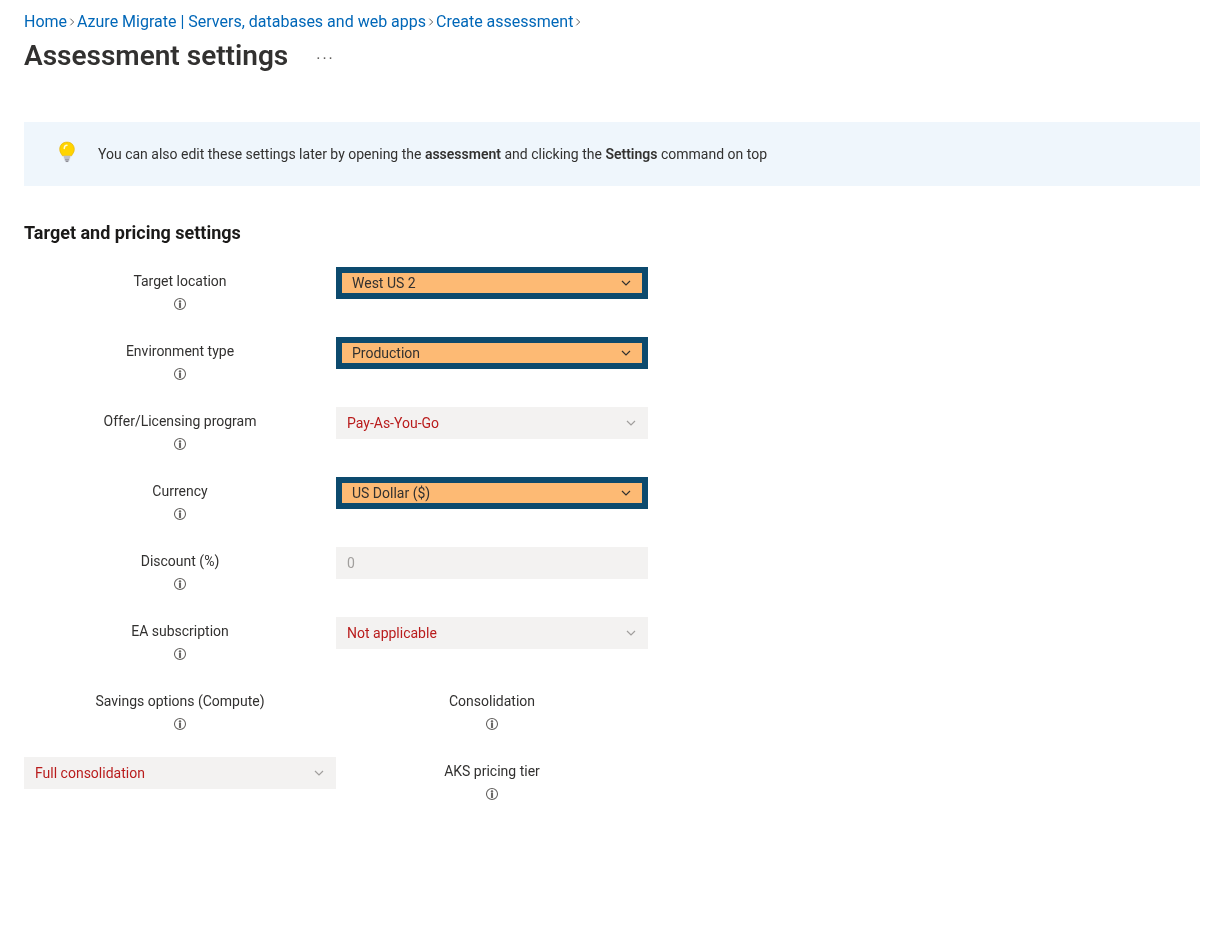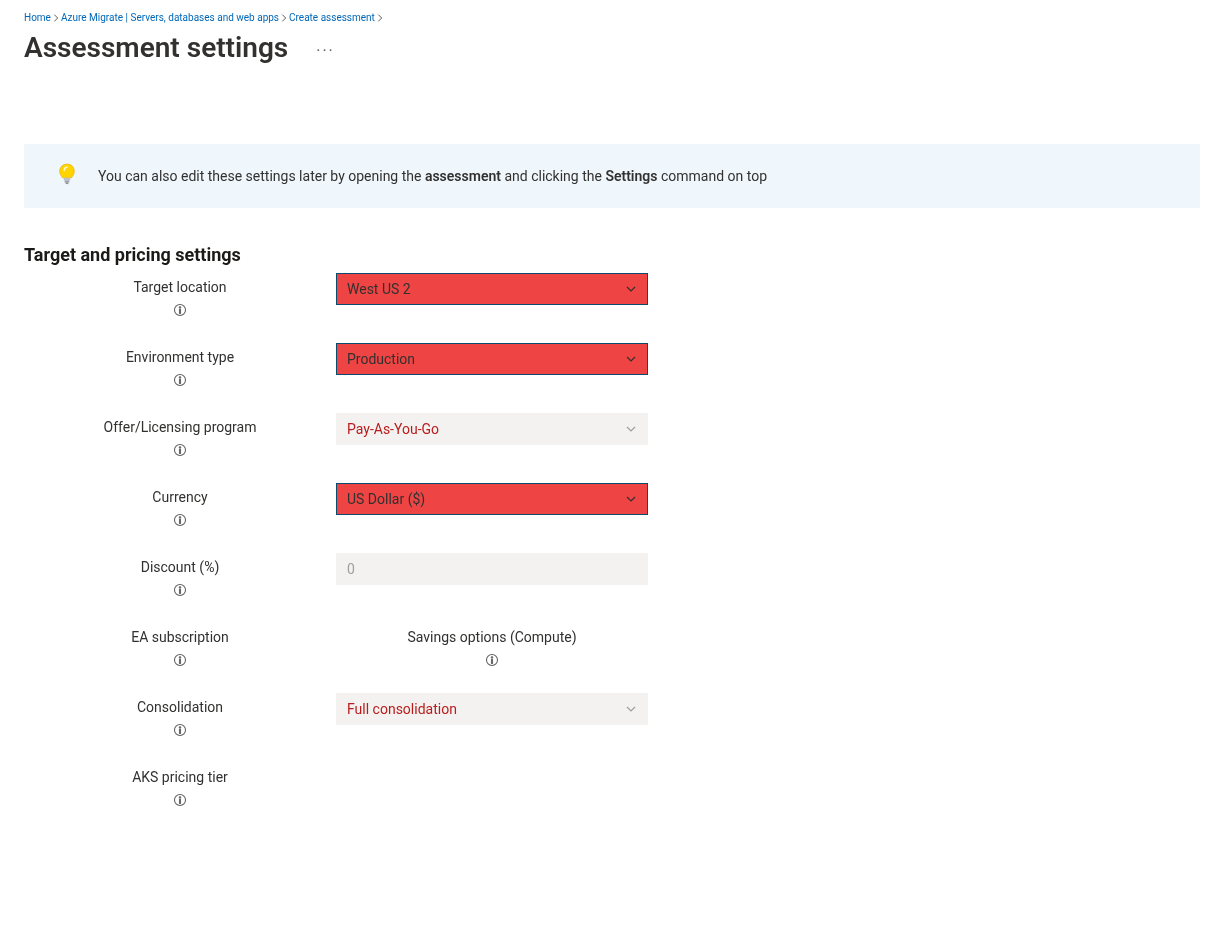--- a/index.html
+++ b/index.html
@@ -11,40 +11,40 @@
       font-family: "Segoe UI", -apple-system, BlinkMacSystemFont, Roboto, sans-serif;
       font-size: 14px;
       color: #323130;
       background: #ffffff;
       padding: 12px 24px 24px 24px;
     }
     .breadcrumb {
       display: flex;
       align-items: center;
       gap: 0;
-      font-size: 10px;
+      font-size: 16px;
       margin-bottom: 8px;
       flex-wrap: wrap;
     }
     .breadcrumb a {
       color: #0067b8;
       text-decoration: none;
       cursor: pointer;
     }
     .breadcrumb .chev {
       color: #605e5c;
       font-size: 12px;
       display: inline-flex;
       align-items: center;
     }
     .title-row {
       display: flex;
       align-items: flex-start;
       gap: 28px;
-      margin-bottom: 80px;
+      margin-bottom: 50px;
     }
     h1.page-title {
       font-size: 28px;
       font-weight: 600;
       color: #323130;
     }
     .more-dots {
       color: #605e5c;
       font-size: 16px;
       letter-spacing: 2px;
@@ -68,21 +68,21 @@
     }
     .bulb-icon svg {
       width: 22px;
       height: 28px;
       display: block;
     }
     h2.section-title {
       font-size: 18px;
       font-weight: 700;
       color: #1b1a19;
-      margin-bottom: 8px;
+      margin-bottom: 24px;
     }
     .form-grid {
       display: grid;
       grid-template-columns: 312px 312px;
       row-gap: 26px;
       align-items: start;
     }
     .field-label {
       color: #323130;
       font-size: 14px;
@@ -105,22 +105,22 @@
       height: 14px;
       stroke: #605e5c;
     }
     .select-wrap {
       position: relative;
       width: 100%;
     }
     .faux-select {
       width: 100%;
       height: 32px;
-      border: 1px solid #0c4a6e;
-      background: #ef4444;
+      border: 6px solid #0c4a6e;
+      background: #fdba74;
       padding: 0 32px 0 10px;
       font-size: 14px;
       color: #323130;
       display: flex;
       align-items: center;
       cursor: pointer;
       position: relative;
     }
     .faux-select.disabled {
       background: #f3f2f1;
@@ -309,20 +309,30 @@
   <div class="field-label">
     <span>EA subscription</span>
     <span class="info-icon">
       <svg viewBox="0 0 16 16">
           <circle cx="8" cy="8" r="6.3" fill="none" stroke="#605e5c" stroke-width="1.2"></circle>
           <circle cx="8" cy="5" r="0.9" fill="#605e5c"></circle>
           <rect x="7.3" y="7" width="1.4" height="5" fill="#605e5c"></rect>
         </svg>
     </span>
   </div>
+  <div class="select-wrap">
+    <div class="faux-select disabled">
+      <span>Not applicable</span>
+      <span class="select-chev">
+        <svg viewBox="0 0 12 12">
+            <path d="M2 4 L6 8 L10 4" fill="none" stroke-width="1.2"></path>
+          </svg>
+      </span>
+    </div>
+  </div>
 
   <div class="field-label">
     <span>Savings options (Compute)</span>
     <span class="info-icon">
       <svg viewBox="0 0 16 16">
           <circle cx="8" cy="8" r="6.3" fill="none" stroke="#605e5c" stroke-width="1.2"></circle>
           <circle cx="8" cy="5" r="0.9" fill="#605e5c"></circle>
           <rect x="7.3" y="7" width="1.4" height="5" fill="#605e5c"></rect>
         </svg>
     </span>

